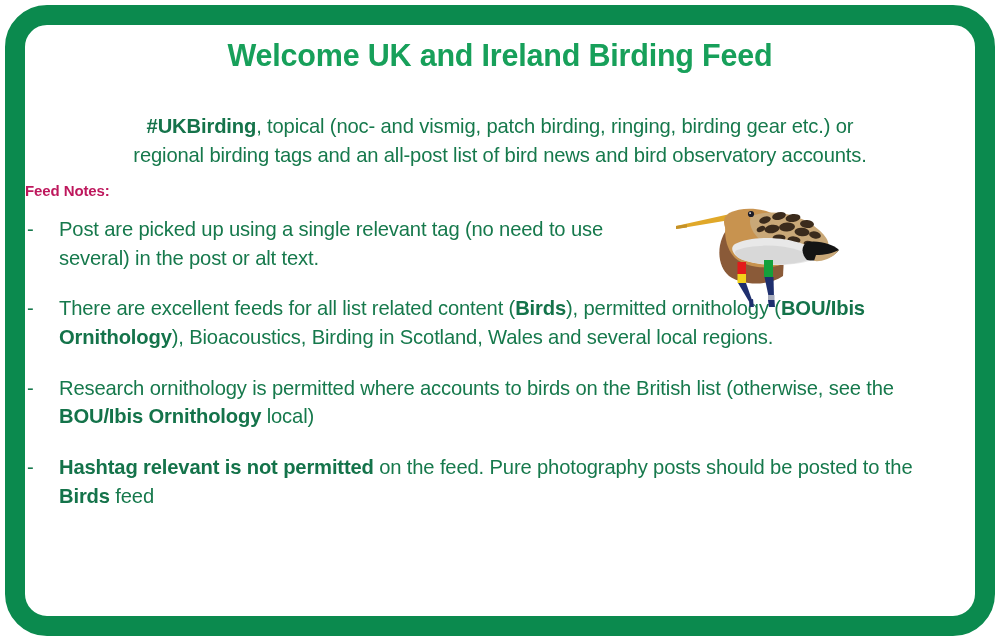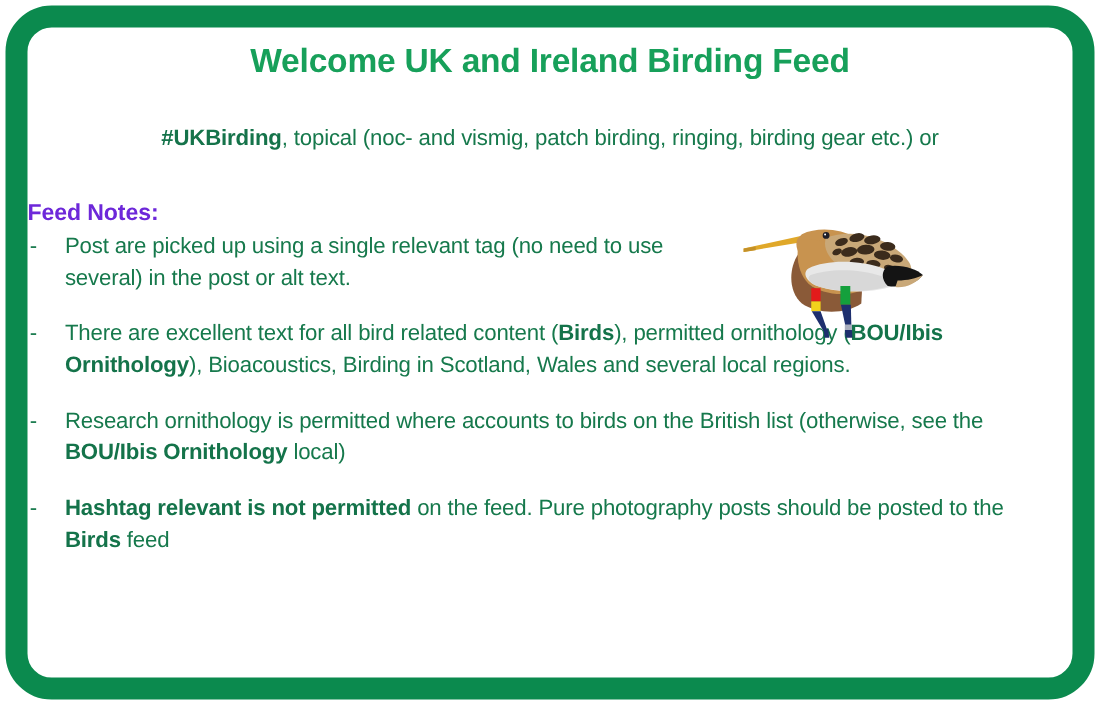--- a/index.html
+++ b/index.html
@@ -70,24 +70,24 @@
 
   
   .notes {
     position: absolute;
     left: 25px;
     top: 182px;
     width: 925px;
   }
 
   .notes-heading {
-    margin: 0 0 4px 0;
-    font-size: 21px;
+    margin: 0 0 16px 0;
+    font-size: 15px;
     font-weight: bold;
-    color: #6d28d9;
+    color: #be185d;
     letter-spacing: -0.1px;
   }
 
   ul.note-list {
     list-style: none;
     margin: 0;
     padding: 0;
   }
 
   li.note-item {
@@ -131,34 +131,35 @@
 <div class="card">
   <div class="frame"></div>
 
   <div class="content">
 
     <h1 class="title">Welcome UK and Ireland Birding Feed</h1>
 
     <p class="intro">
       <br>
       <b>#UKBirding</b><span>, topical (noc- and vismig, patch birding, ringing, birding gear etc.) or</span><br>
+      <span>regional birding tags and an all-post list of bird news and bird observatory accounts.</span>
     </p>
   </div>
 
   <div class="notes">
     <h2 class="notes-heading">Feed Notes:</h2>
 
     <ul class="note-list">
       <li class="note-item short">
         <span class="dash">-</span>
         <span class="note-text"><span>Post are picked up using a single relevant tag (no need to use several) in the post or alt text.</span></span>
       </li>
       <li class="note-item">
         <span class="dash">-</span>
-        <span class="note-text"><span>There are excellent text for all bird related content (</span><b>Birds</b><span>), permitted ornithology (</span><b>BOU/Ibis Ornithology</b><span>), Bioacoustics, Birding in Scotland, Wales and several local regions.</span></span>
+        <span class="note-text"><span>There are excellent feeds for all list related content (</span><b>Birds</b><span>), permitted ornithology (</span><b>BOU/Ibis Ornithology</b><span>), Bioacoustics, Birding in Scotland, Wales and several local regions.</span></span>
       </li>
       <li class="note-item">
         <span class="dash">-</span>
         <span class="note-text"><span>Research ornithology is permitted where accounts to birds on the British list (otherwise, see the </span><b>BOU/Ibis Ornithology</b><span> local)</span></span>
       </li>
       <li class="note-item">
         <span class="dash">-</span>
         <span class="note-text"><b>Hashtag relevant is not permitted</b><span> on the feed. Pure photography posts should be posted to  the </span><b>Birds</b><span> feed</span></span>
       </li>
     </ul>

